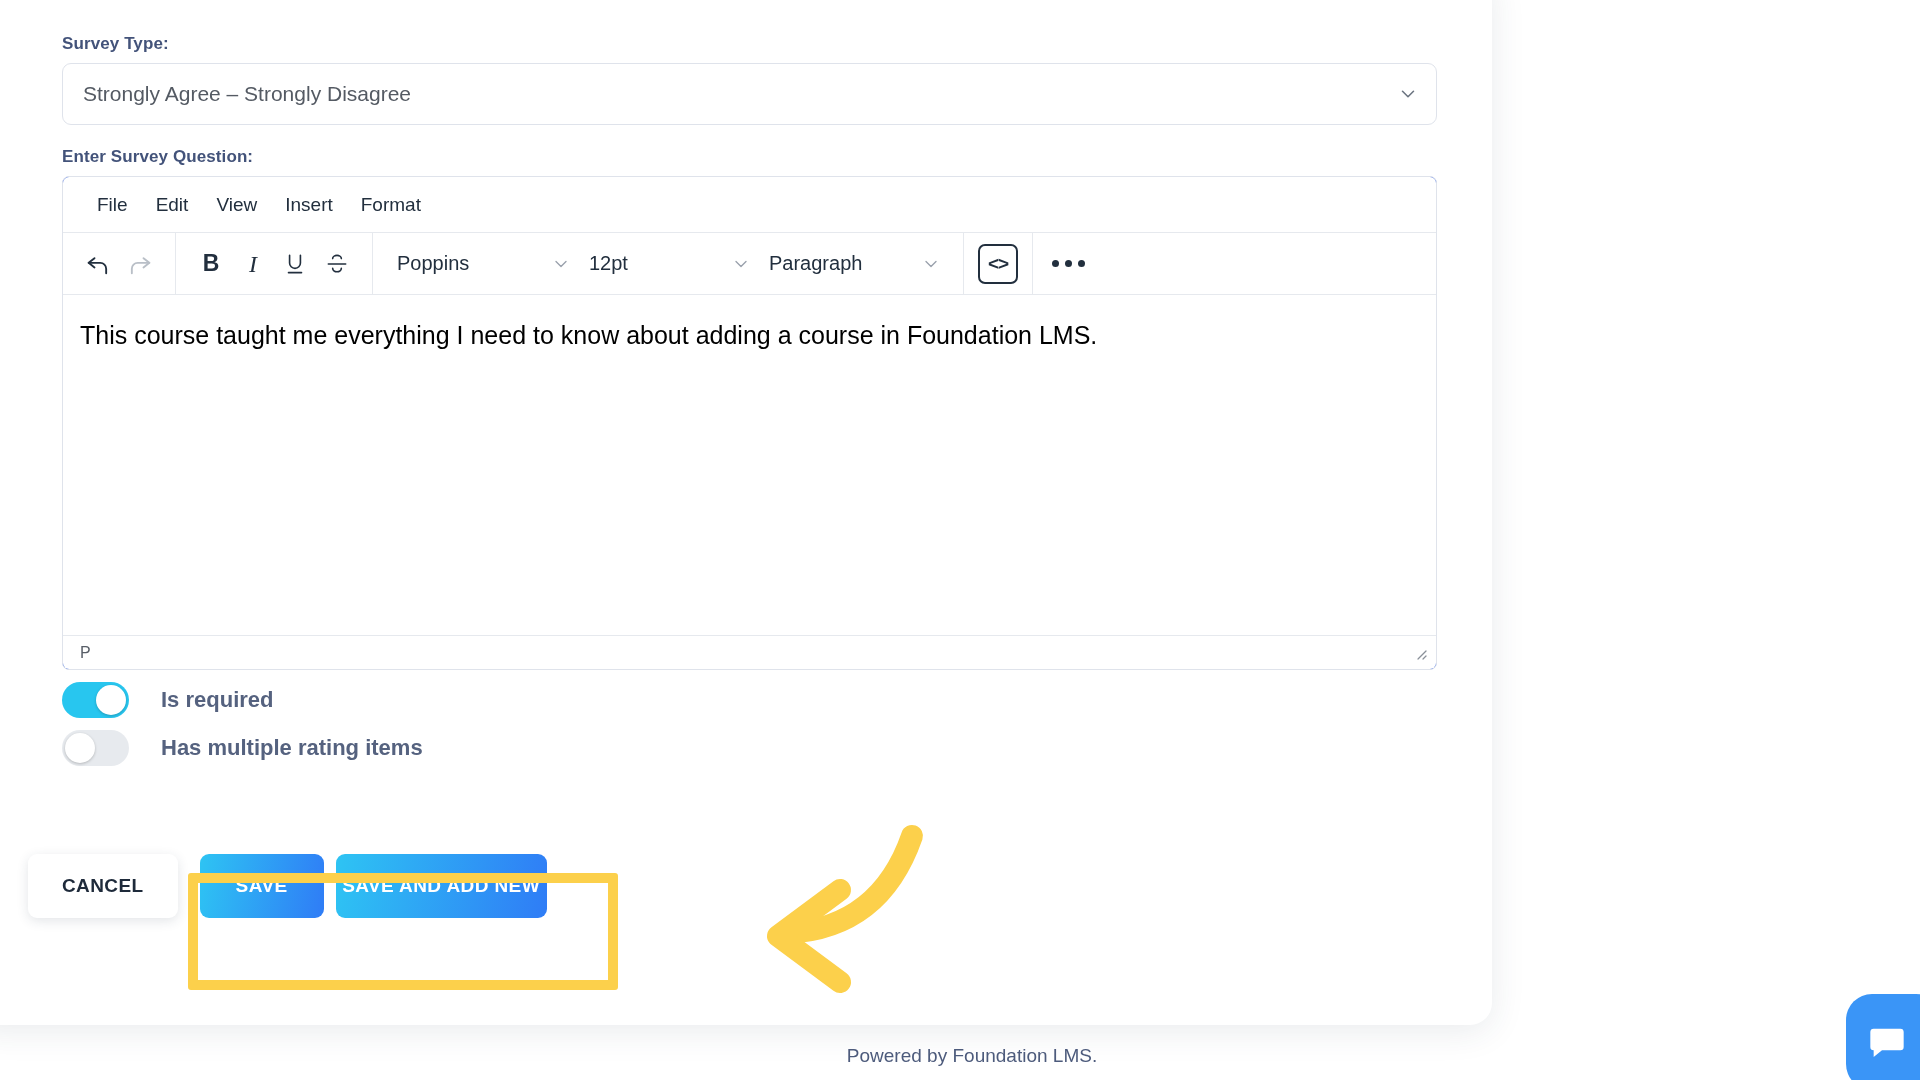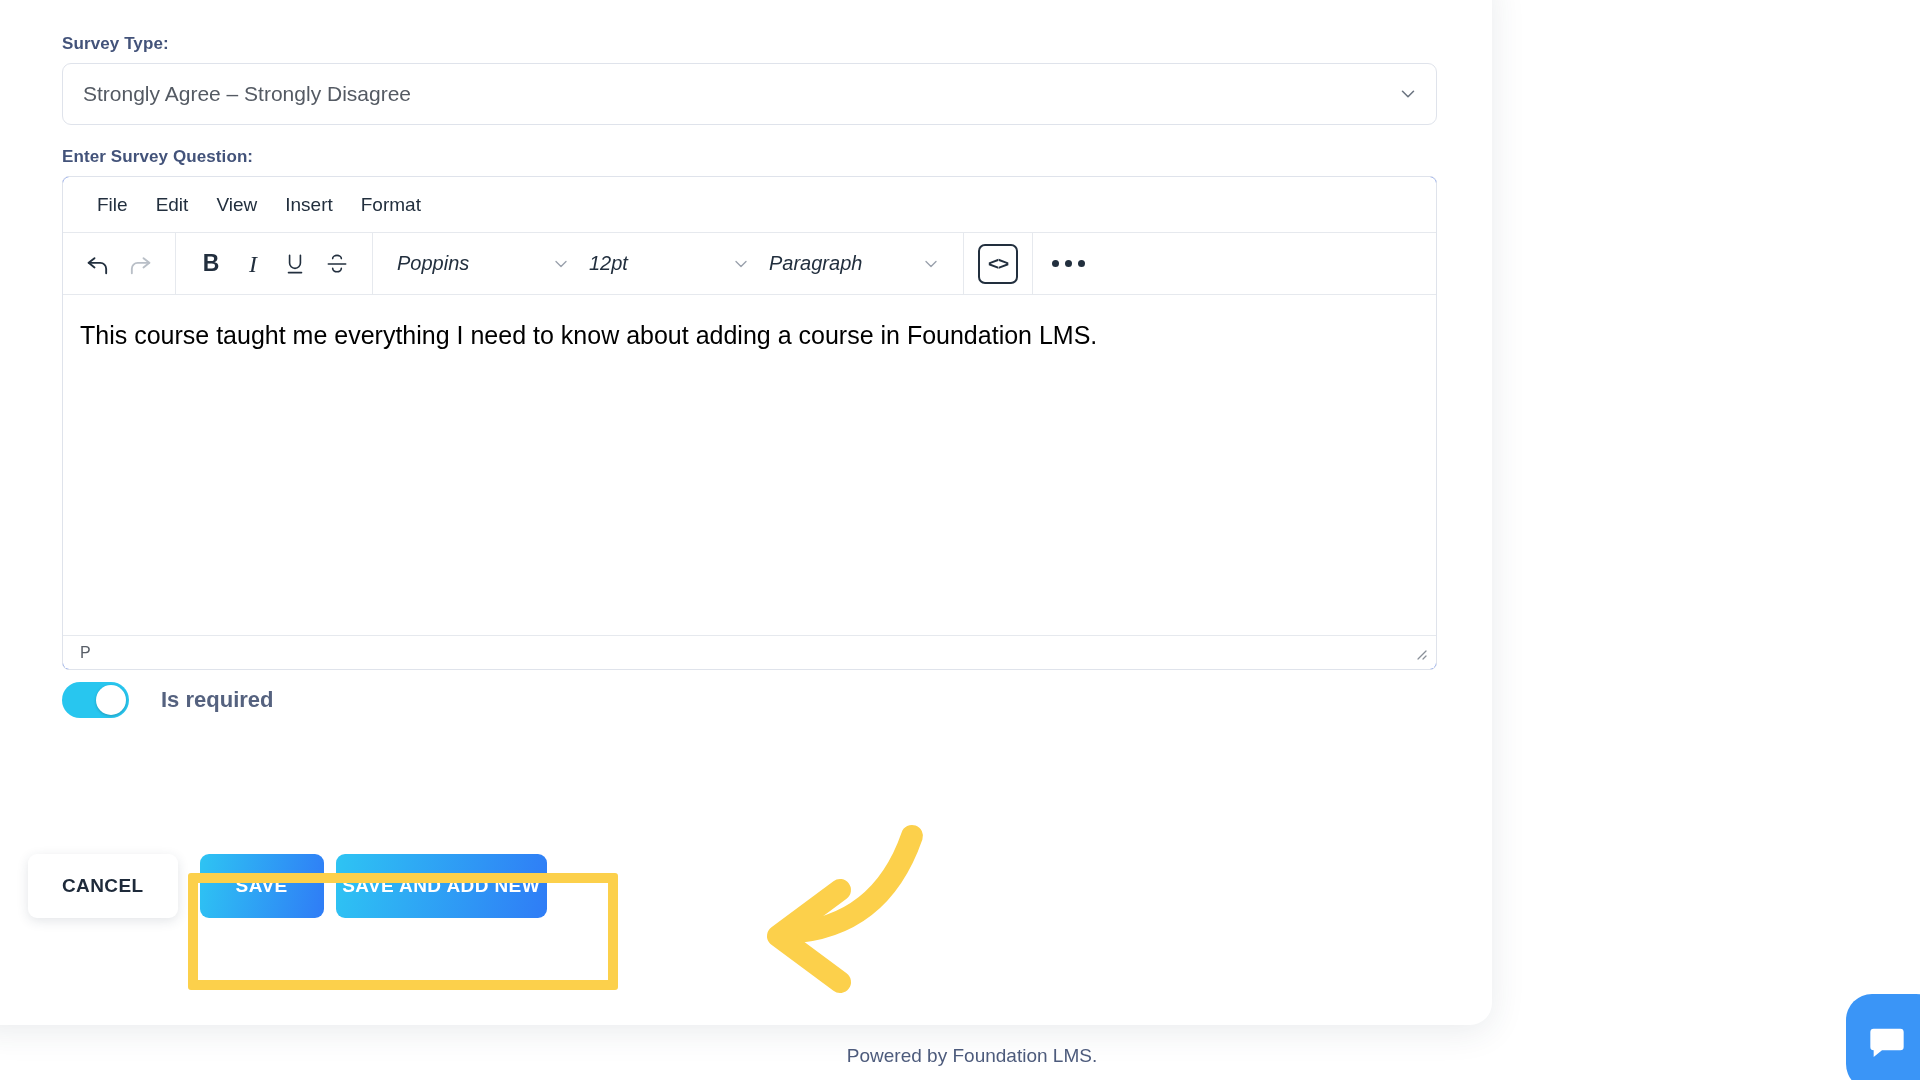--- a/index.html
+++ b/index.html
@@ -102,21 +102,20 @@
   .tb-b { font-weight: bold; font-family: "Liberation Sans", sans-serif; font-size: 23px; }
   .tb-i { font-style: italic; font-family: "Liberation Serif", serif; font-size: 24px; }
 
   .tb-select {
     display: flex; align-items: center; justify-content: space-between;
     height: 42px;
     padding: 0 8px 0 10px;
     border-radius: 4px;
     color: #222f3e;
     font-size: 20px;
-    font-style: italic;
   }
   .tb-select .lbl { white-space: nowrap; }
   .tb-select .chev { margin-left: 14px; display: flex; align-items: center; color: #9aa1ac; }
   .w-font { width: 192px; }
   .w-size { width: 180px; gap: 36px; }
   .w-para { width: 190px; }
 
   .code-btn {
     width: 40px; height: 40px;
     border: 2px solid #222f3e;
@@ -364,20 +363,26 @@
         </div>
       </div>
 
       <div class="toggle-row">
         <div class="toggle on">
             <span class="knob"></span>
           </div>
         <div class="toggle-label">Is required</div>
       </div>
 
+      <div class="toggle-row">
+        <div class="toggle off">
+            <span class="knob"></span>
+          </div>
+        <div class="toggle-label">Has multiple rating items</div>
+      </div>
 
     </div>
 
     <div class="actions">
       <div class="btn-cancel">CANCEL</div>
       <div style="width:22px"></div>
       <div class="btn-primary btn-save">SAVE</div>
       <div class="btn-primary btn-save-new">SAVE AND ADD NEW</div>
     </div>
 

